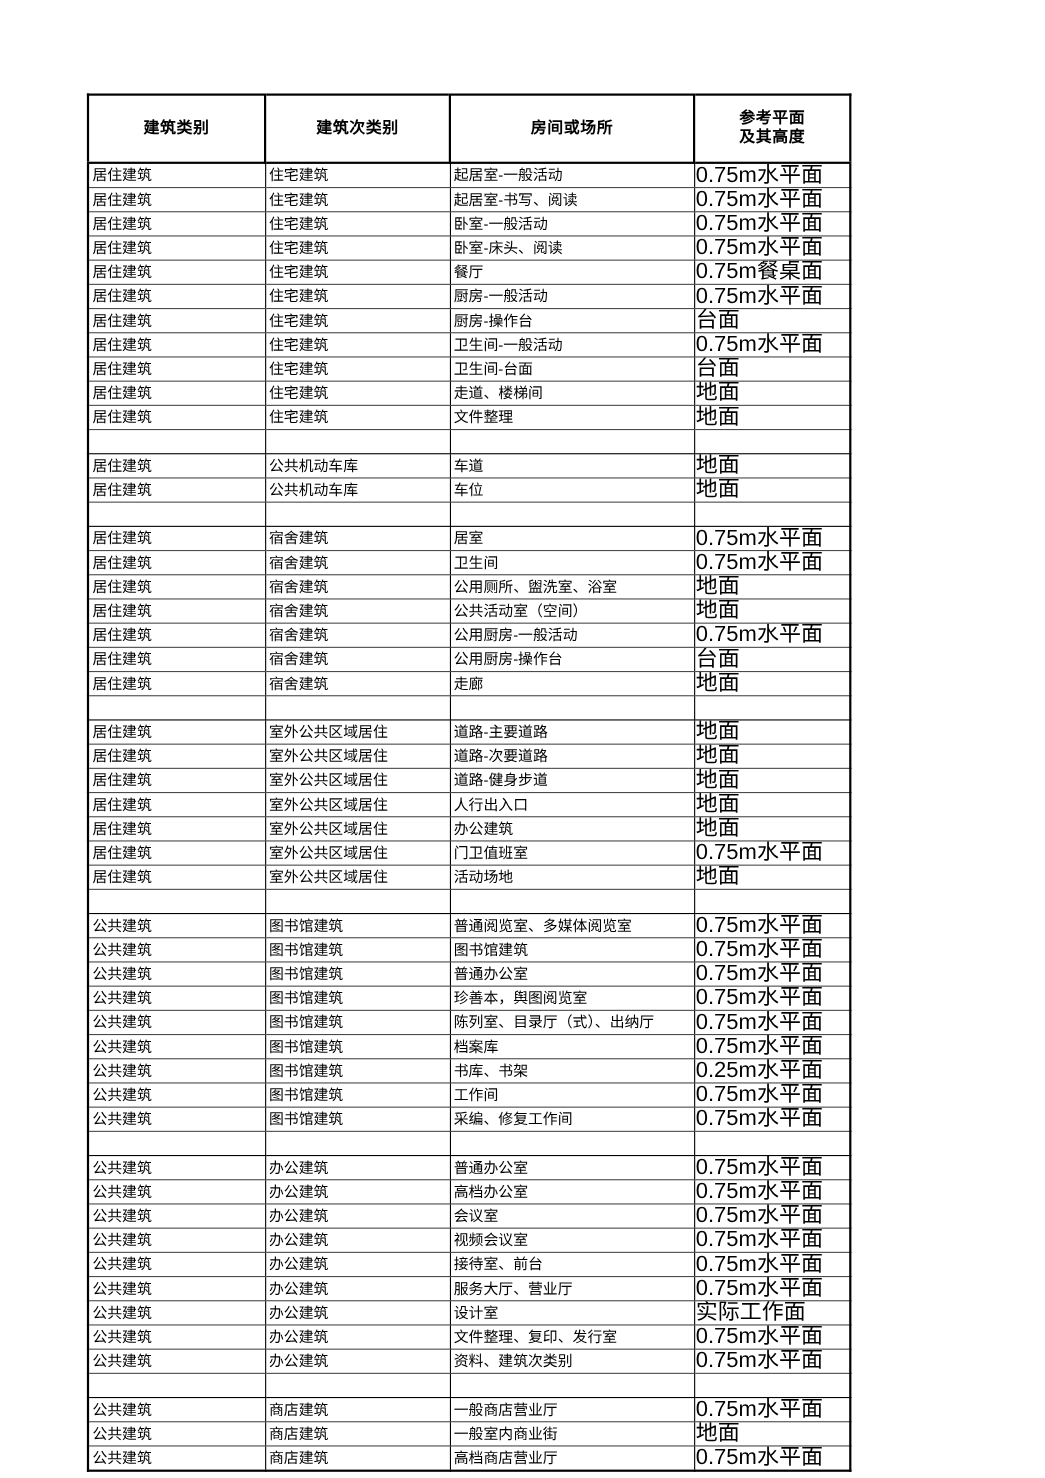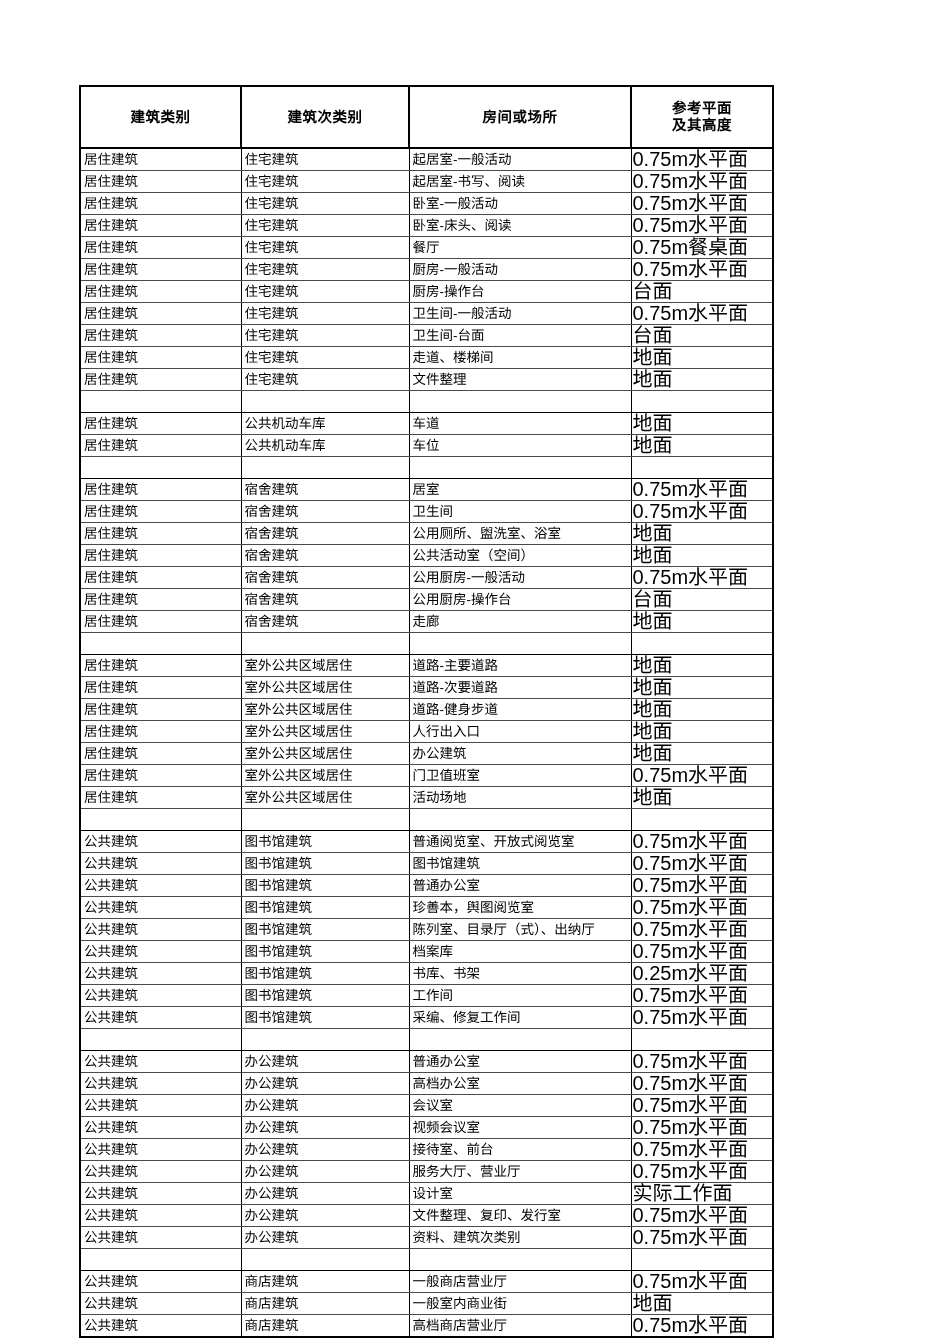--- a/index.html
+++ b/index.html
@@ -288,21 +288,21 @@
         </tr>
         <tr class="spacer">
           <td class="edge"></td>
           <td class="edge"></td>
           <td class="edge"></td>
           <td class="num blankcell"></td>
         </tr>
         <tr>
           <td>公共建筑</td>
           <td>图书馆建筑</td>
-          <td>普通阅览室、开放式阅览室</td>
+          <td>普通阅览室、多媒体阅览室</td>
           <td class="num">0.75m水平面</td>
         </tr>
         <tr>
           <td>公共建筑</td>
           <td>图书馆建筑</td>
           <td>图书馆建筑</td>
           <td class="num">0.75m水平面</td>
         </tr>
         <tr>
           <td>公共建筑</td>

